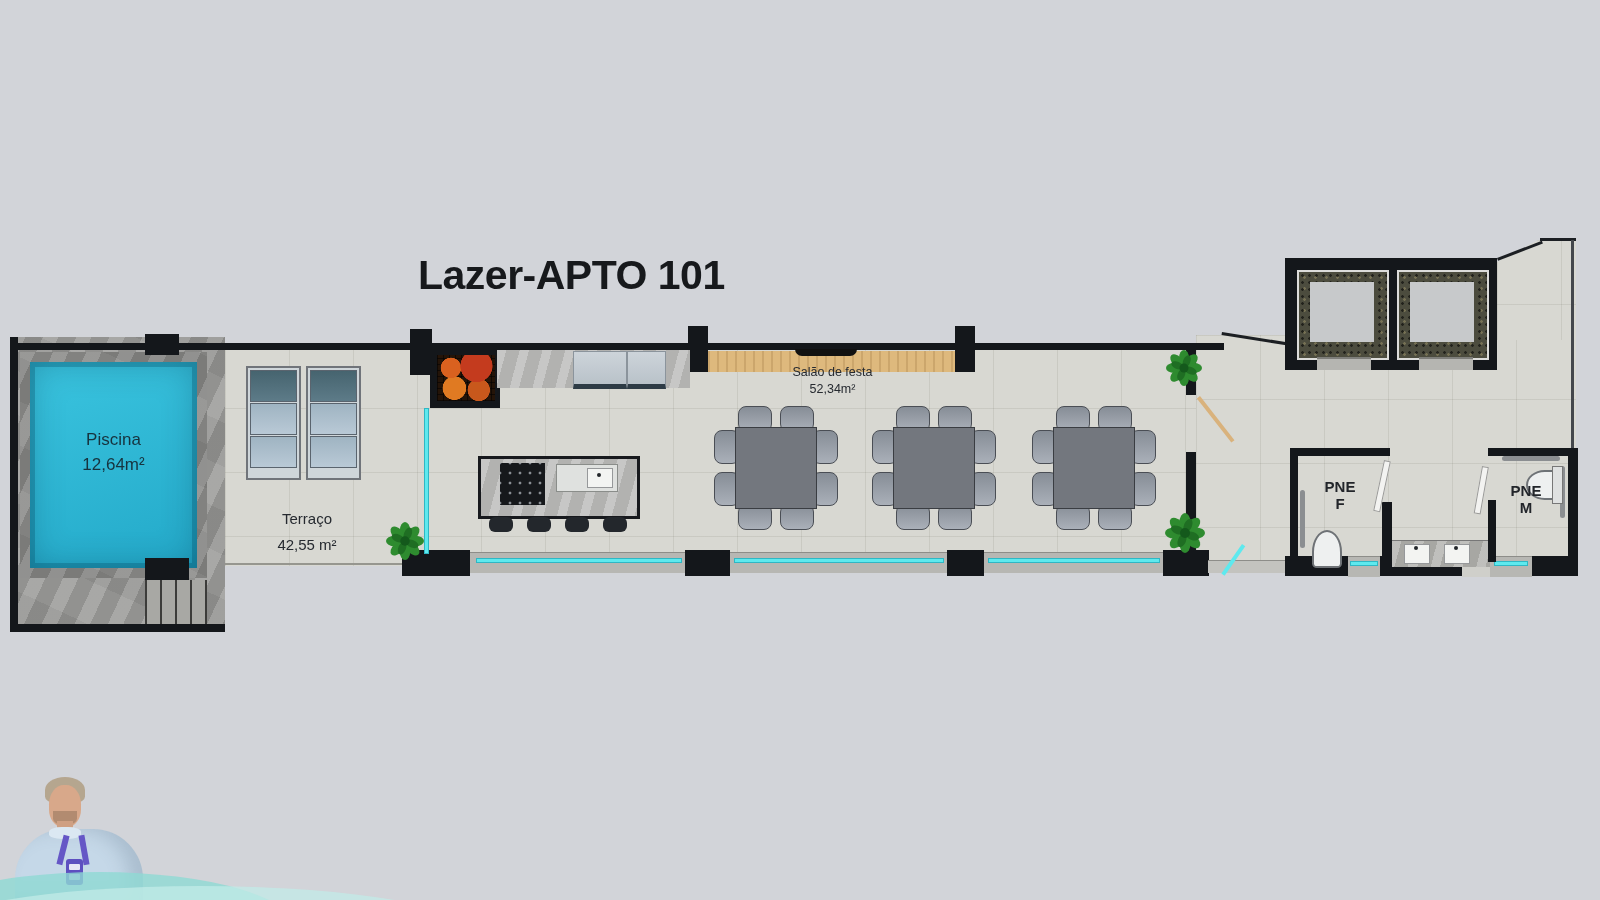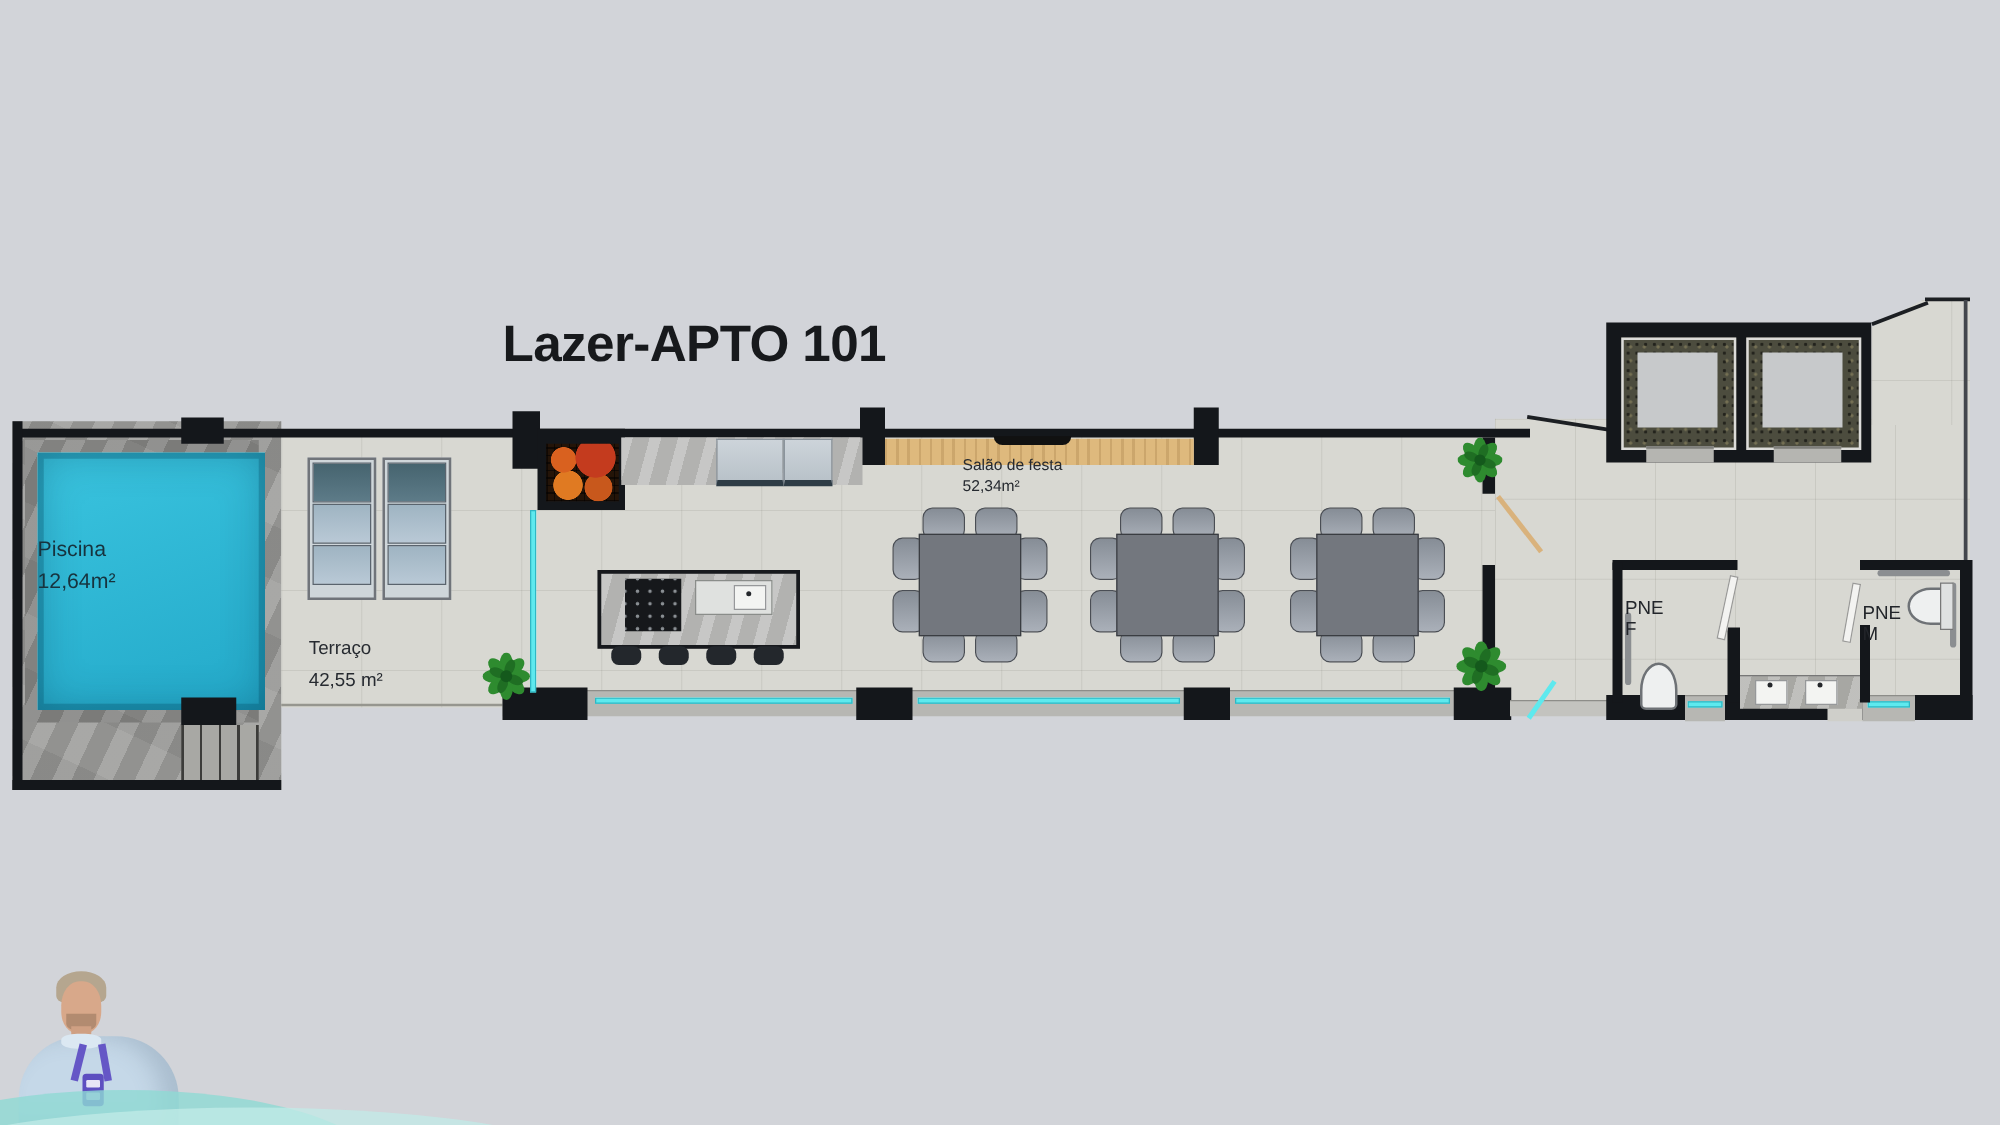--- a/index.html
+++ b/index.html
@@ -10,21 +10,21 @@
   .tile{position:absolute;background-color:#d8d8d2;
     background-image:linear-gradient(rgba(110,110,100,.14) 1px,transparent 1px),
                      linear-gradient(90deg,rgba(110,110,100,.14) 1px,transparent 1px);
     background-size:64px 64px}
   .stone{position:absolute;background-color:#9e9e9c;
     background-image:repeating-linear-gradient(115deg,rgba(255,255,255,.10) 0 14px,rgba(0,0,0,.08) 14px 30px),
                      repeating-linear-gradient(25deg,rgba(0,0,0,.06) 0 40px,transparent 40px 80px)}
   .marble{position:absolute;background-color:#b2b2b0;
     background-image:repeating-linear-gradient(105deg,rgba(255,255,255,.28) 0 9px,transparent 9px 22px)}
   .glass{position:absolute;background:#5ee9ee;box-shadow:inset 0 0 0 1px #2fb7c4}
-  .lbl{position:absolute;color:#262a30;text-align:left;line-height:1.45}
+  .lbl{position:absolute;color:#262a30;text-align:center;line-height:1.45}
   .lbl div{white-space:nowrap}
   .pool-water{position:absolute;background:linear-gradient(160deg,#3ac4df,#23a9c9);
     box-shadow:inset 0 0 0 5px rgba(0,70,95,.28),inset 0 0 34px rgba(0,45,70,.30)}
   .lounger{position:absolute;width:49px;height:108px;border:2px solid #70747a;background:#cfd6da;padding:1px}
   .lseg{margin:1px;height:30px;background:linear-gradient(#9fb4c2,#b9c9d6);border:1px solid #5a646e}
   .lseg.dark{background:linear-gradient(#46646f,#5d7b88)}
   .tset{position:absolute;width:122px;height:122px}
   .tbl{position:absolute;left:21px;top:21px;width:80px;height:80px;background:#73777e;border:1px solid #3a3d42}
   .ch{position:absolute;background:linear-gradient(180deg,#868d96,#aab0b9);border:1px solid #4a4e55;border-radius:8px}
   .tset span:nth-of-type(1){left:24px;top:0;width:32px;height:24px}
@@ -56,21 +56,21 @@
                      radial-gradient(rgba(185,172,120,.38) 1px,transparent 1.6px);
     background-size:7px 7px,11px 11px}
   .evcar{position:absolute;background:#c7c9cb}
   .thresh{position:absolute;background:#b5b5b1;border-top:2px solid #7e7e7a}
   .grab{position:absolute;background:#8b8e91;border-radius:3px}
   .toiletF{position:absolute;background:#eef0f0;border:2px solid #6e7276;border-radius:50% 50% 16% 16%/58% 58% 12% 12%}
   .toiletM{position:absolute;background:#eef0f0;border:2px solid #6e7276;border-radius:58% 14% 14% 58%/50% 28% 28% 50%}
   .doorleaf{position:absolute;background:#f3f3f1;border:1px solid #9a9a98}
   .plant{position:absolute}
   .title{position:absolute;font-size:41px;font-weight:700;letter-spacing:-.5px;color:#17191c}
-  .pne{font-weight:400;font-size:15px;line-height:1.15;color:#22252a}
+  .pne{font-weight:700;font-size:15px;line-height:1.15;color:#22252a}
   .sill{position:absolute;background:#b7b7b3;border-top:1px solid #8d8d89}
   .edge{position:absolute;background:#44474c}
 </style>
 </head>
 <body>
 
 <svg width="0" height="0" style="position:absolute">
   <defs>
     <g id="plantg">
       <g fill="#2e8b2f">
@@ -96,21 +96,21 @@
 
 <div id="canvas">
 
   <div class="stone" style="left:10px;top:337px;width:215px;height:295px"></div>
   <div class="tile" style="left:225px;top:344px;width:971px;height:222px"></div>
   <div class="tile" style="left:1196px;top:335px;width:380px;height:231px"></div>
   <div class="tile" style="left:1497px;top:240px;width:79px;height:100px;clip-path:polygon(52% 0,100% 0,100% 100%,0 100%,0 22%)"></div>
   <div class="abs" style="left:145px;top:580px;width:62px;height:52px;background:#a8a8a4;background-image:repeating-linear-gradient(90deg,#3c3c3a 0 2px,transparent 2px 15px)"></div>
 
   <div class="stone" style="left:20px;top:352px;width:187px;height:226px;background-color:#8d8d8b"></div>
-  <div class="pool-water" style="left:30px;top:362px;width:182px;height:206px">
+  <div class="pool-water" style="left:30px;top:362px;width:167px;height:206px">
     <div class="lbl" style="left:0;top:32%;width:100%;font-size:17px;color:#17333e">
       <div>Piscina</div>
       <div>12,64m²</div>
     </div>
   </div>
   <div class="w" style="left:145px;top:558px;width:44px;height:22px"></div>
 
   <div class="w" style="left:14px;top:343px;width:1210px;height:7px"></div>
   <div class="w" style="left:10px;top:337px;width:8px;height:295px"></div>
   <div class="w" style="left:10px;top:624px;width:215px;height:8px"></div>
@@ -260,21 +260,21 @@
 
   <div class="lbl" style="left:247px;top:506px;width:120px;font-size:15px;line-height:1.75">
     <div>Terraço</div>
     <div>42,55 m²</div>
   </div>
   <div class="lbl" style="left:770px;top:364px;width:125px;font-size:12.5px;line-height:1.35">
     <div>Salão de festa</div>
     <div>52,34m²</div>
   </div>
 
-  <div class="title" style="left:402px;top:252px">Lazer-APTO 101</div>
+  <div class="title" style="left:418px;top:252px">Lazer-APTO 101</div>
 
   <div class="abs" style="left:15px;top:755px;width:150px;height:145px">
     <div class="abs" style="left:30px;top:22px;width:40px;height:26px;background:#b5a68f;border-radius:60% 60% 30% 30%"></div>
     <div class="abs" style="left:34px;top:30px;width:32px;height:42px;background:#d8a88a;border-radius:46% 46% 42% 42%"></div>
     <div class="abs" style="left:38px;top:56px;width:24px;height:14px;background:rgba(140,110,85,.5);border-radius:0 0 45% 45%"></div>
     <div class="abs" style="left:42px;top:66px;width:16px;height:12px;background:#cfa083"></div>
     <div class="abs" style="left:0;top:74px;width:128px;height:71px;background:#c5d8e8;border-radius:50px 50px 0 0;box-shadow:inset -14px 0 18px rgba(90,110,130,.25)"></div>
     <div class="abs" style="left:34px;top:72px;width:32px;height:12px;background:#dbe8f2;border-radius:40%"></div>
     <div class="abs" style="left:45px;top:80px;width:6px;height:30px;background:#6557c6;transform:rotate(14deg)"></div>
     <div class="abs" style="left:66px;top:80px;width:6px;height:30px;background:#6557c6;transform:rotate(-10deg)"></div>

